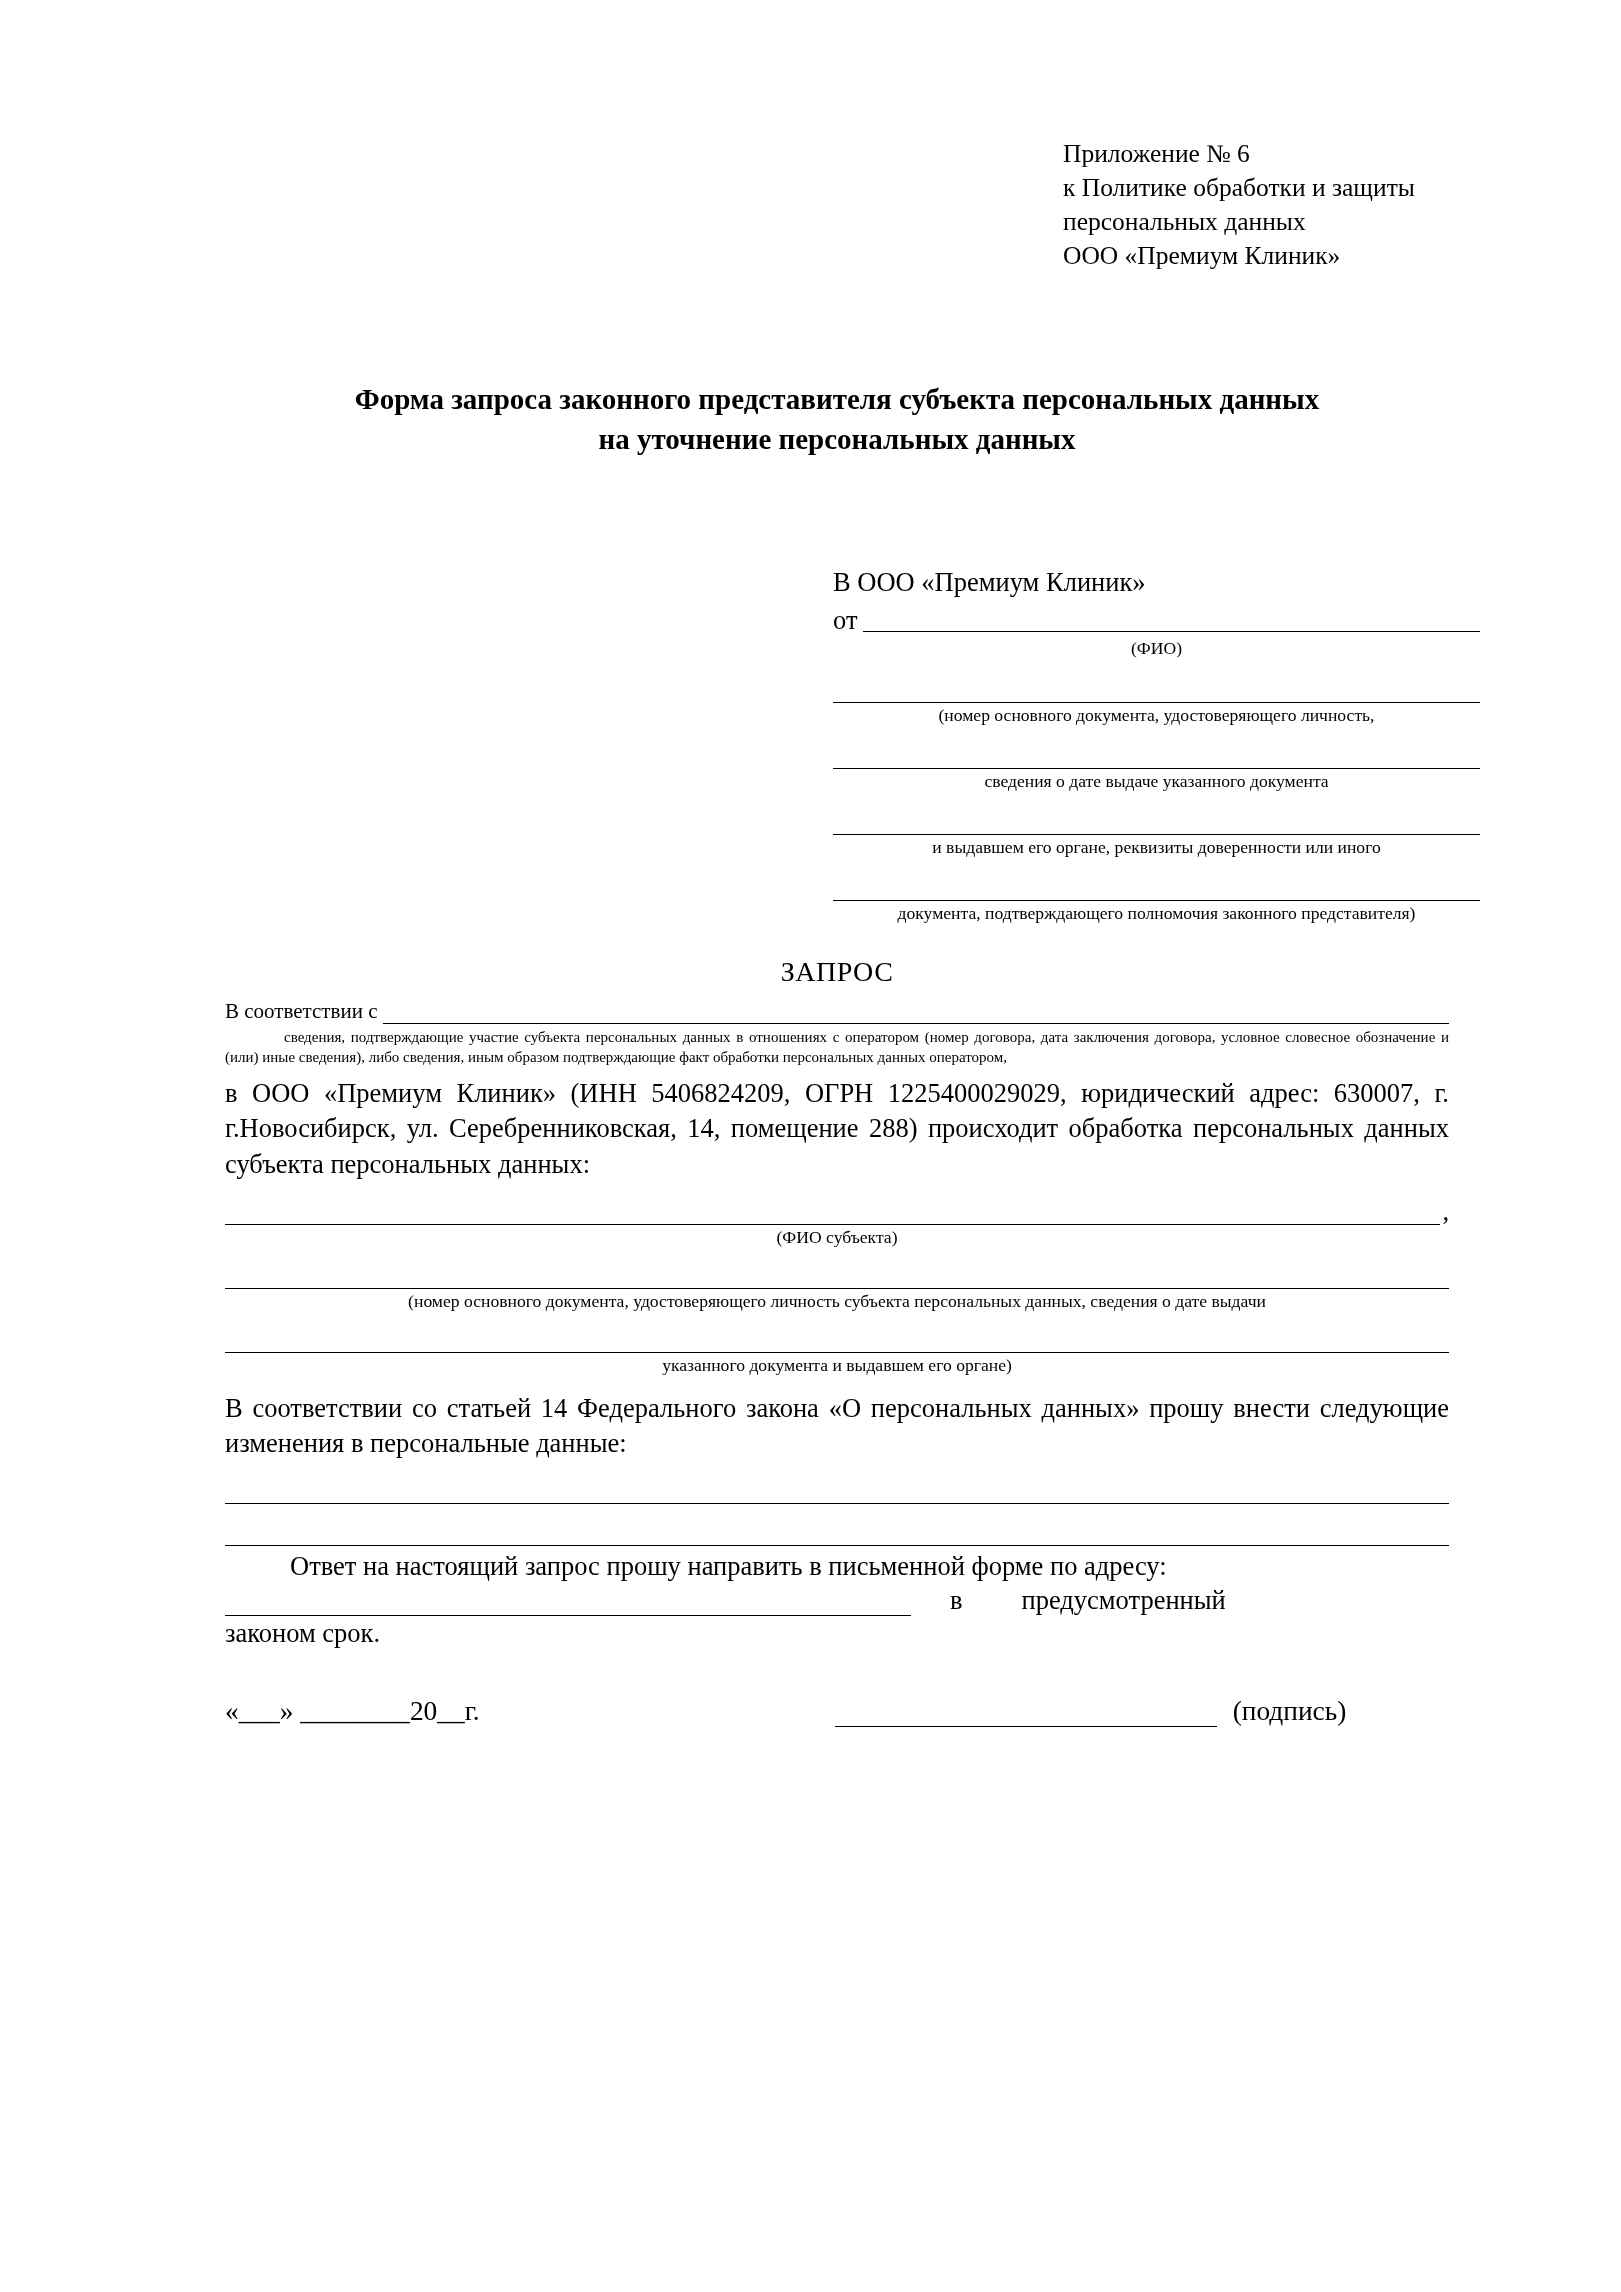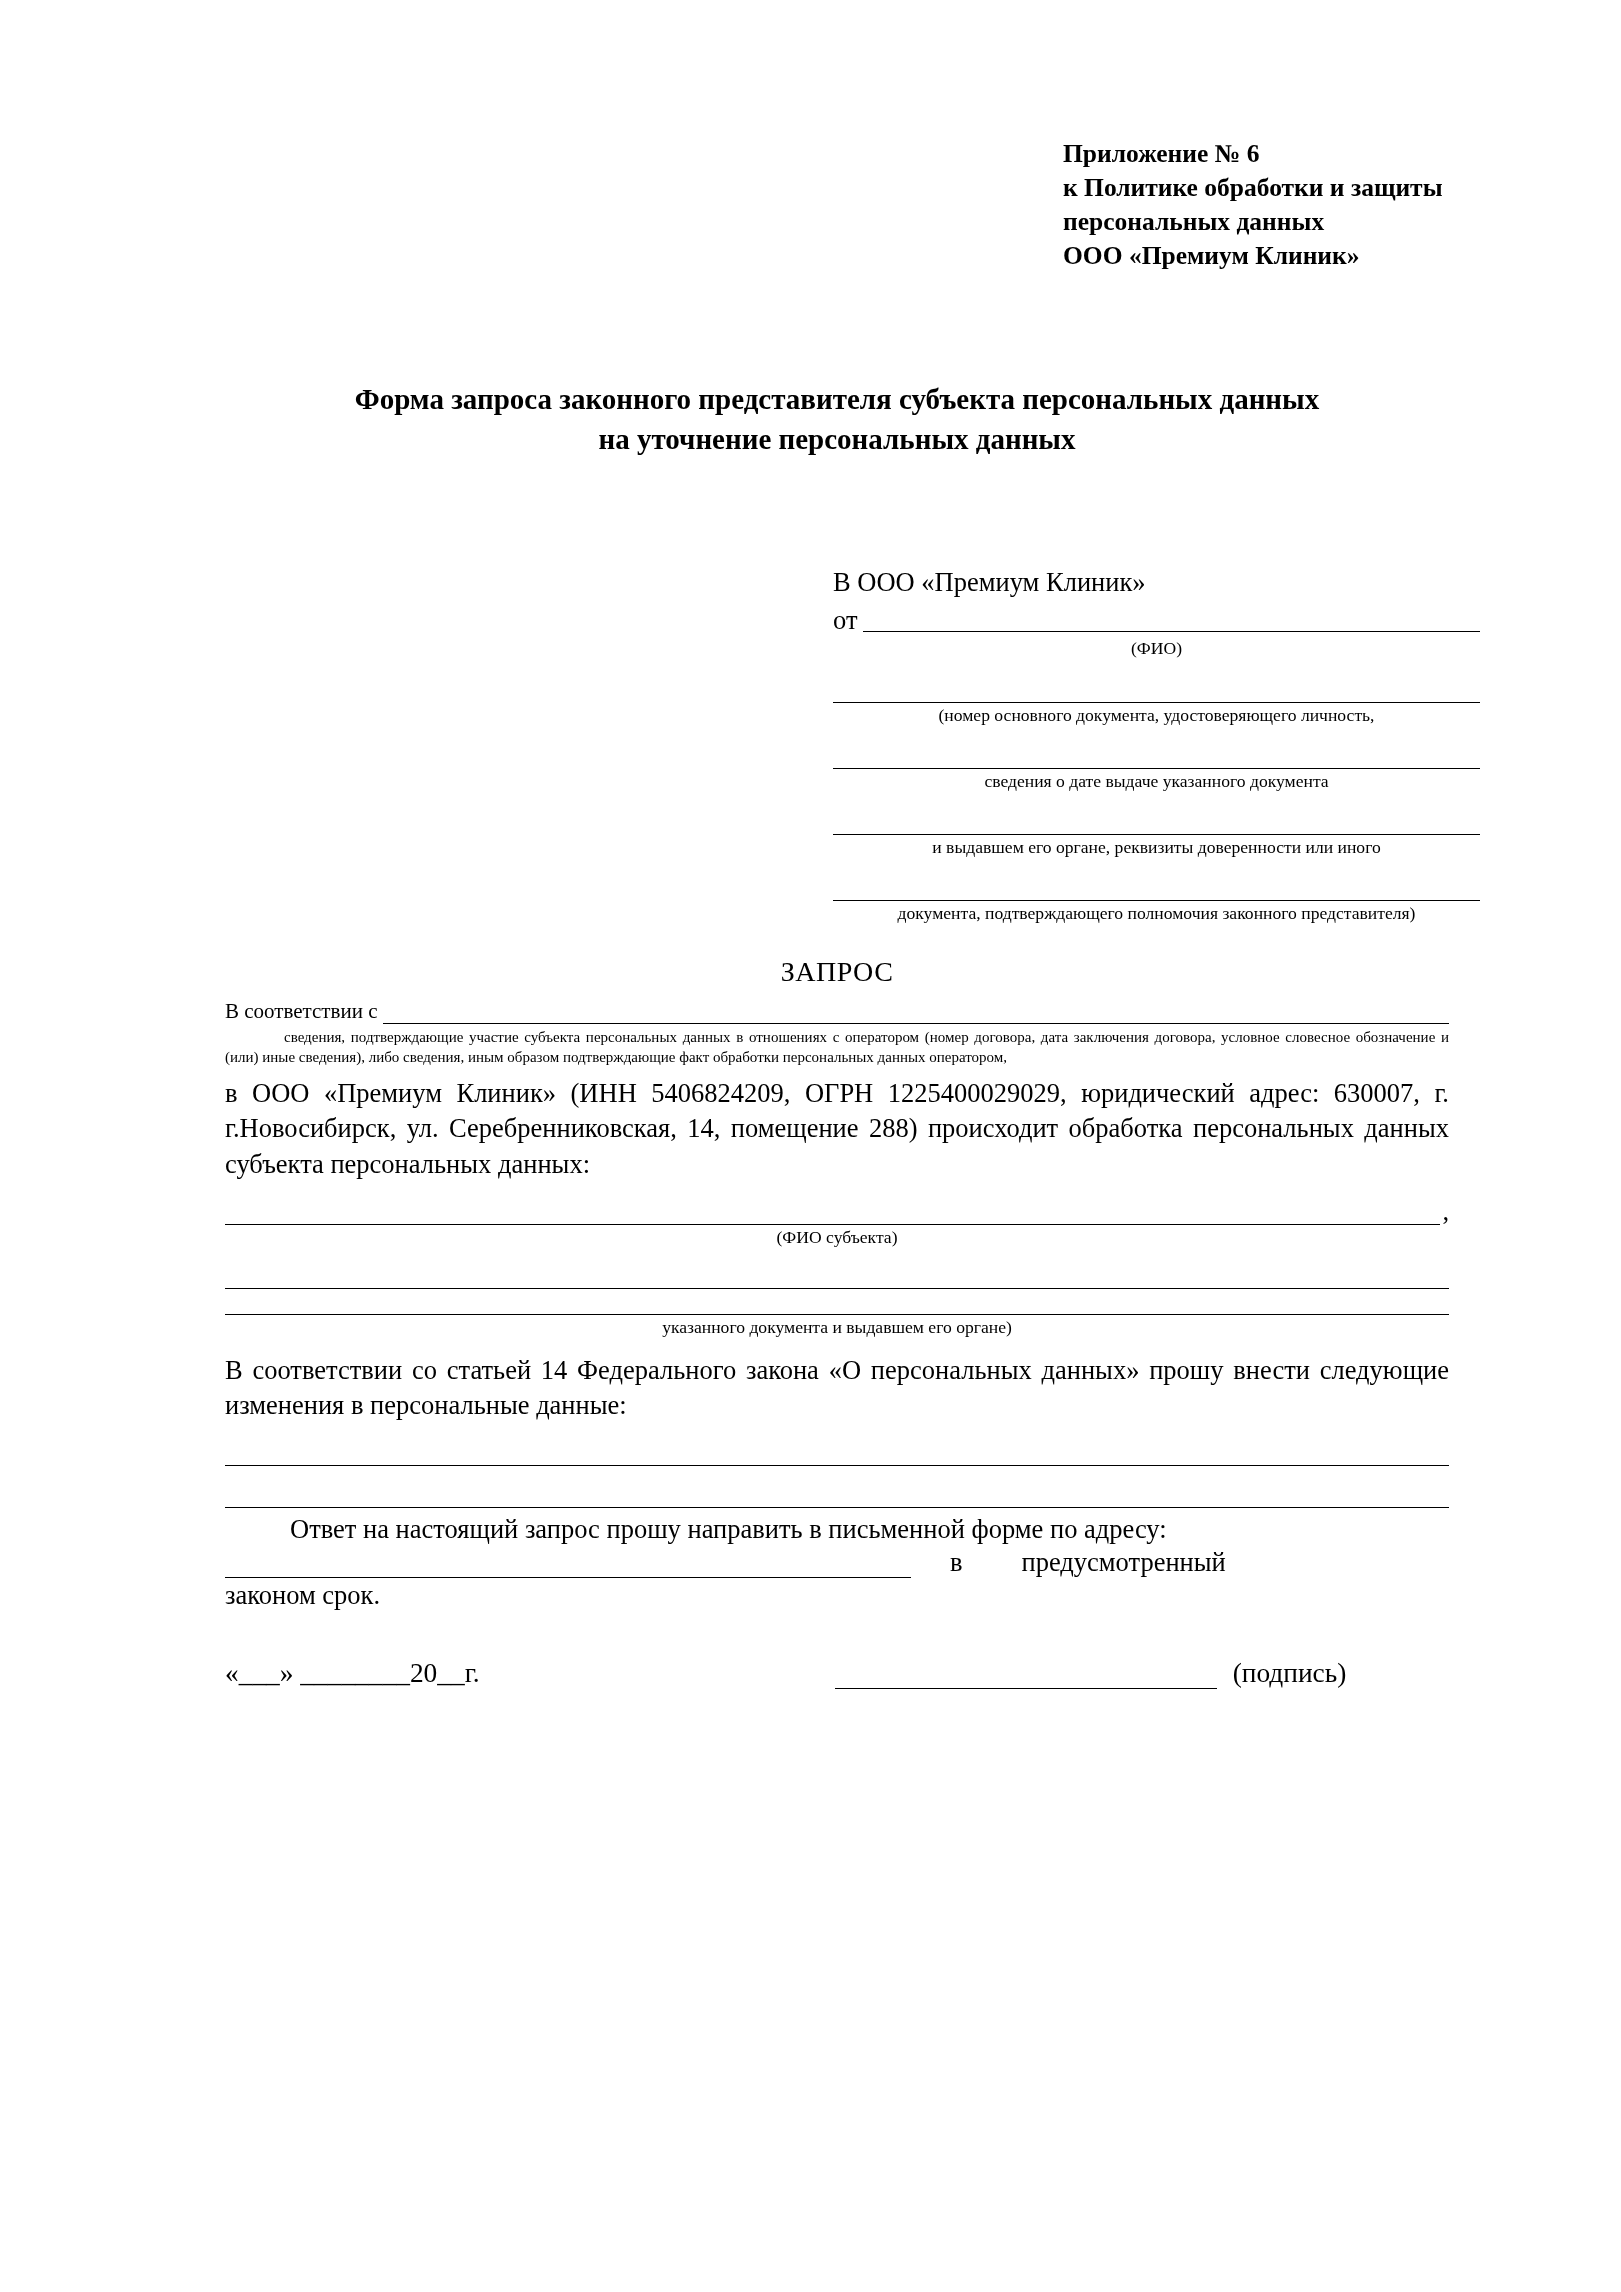--- a/index.html
+++ b/index.html
@@ -20,21 +20,21 @@
     box-sizing: border-box;
     padding: 137px 172px 118px 225px;
   }
 
   
   .appendix {
     margin-left: 838px;
     font-size: 25.5px;
     line-height: 1.33;
   }
-  .appendix div { white-space: nowrap; font-weight: bold; }
+  .appendix div { white-space: nowrap; }
 
   
   .title {
     margin-top: 106px;
     text-align: center;
     font-weight: bold;
     font-size: 29px;
     line-height: 1.38;
   }
 
@@ -206,20 +206,21 @@
 
   <div class="para">в ООО «Премиум Клиник» (ИНН 5406824209, ОГРН 1225400029029, юридический адрес: 630007, г. г.Новосибирск, ул. Серебренниковская, 14, помещение 288) происходит обработка персональных данных субъекта персональных данных:</div>
 
   <div class="rule-with-comma" style="margin-top:13.7px;">
     <span class="r"></span>
     <span class="cm">,</span>
   </div>
   <div class="capt-center">(ФИО субъекта)</div>
 
   <div class="full-rule"></div>
+  <div class="capt-center">(номер основного документа, удостоверяющего личность субъекта персональных данных, сведения о дате выдачи</div>
 
   <div class="full-rule"></div>
   <div class="capt-center">указанного документа и выдавшем его органе)</div>
 
   <div class="para">В соответствии со статьей 14 Федерального закона «О персональных данных» прошу внести следующие изменения в персональные данные:</div>
 
   <div class="blank-line"></div>
   <div class="blank-line"></div>
 
   <div class="answer-para">Ответ на настоящий запрос прошу направить в письменной форме по адресу:</div>

